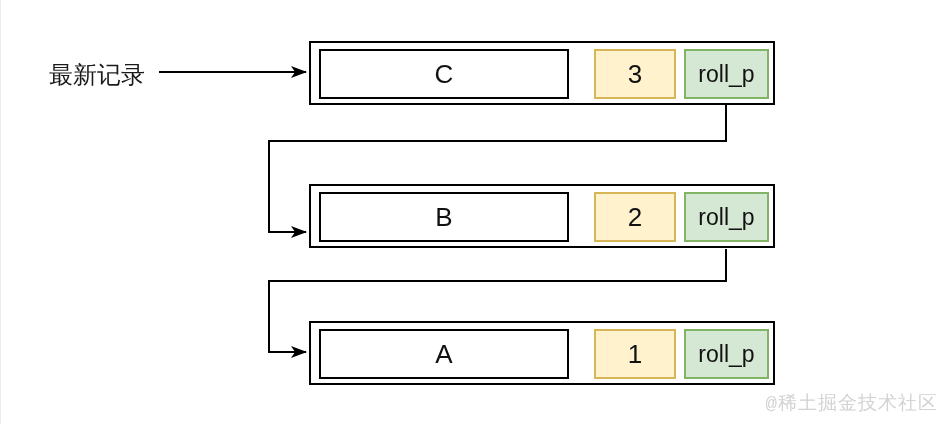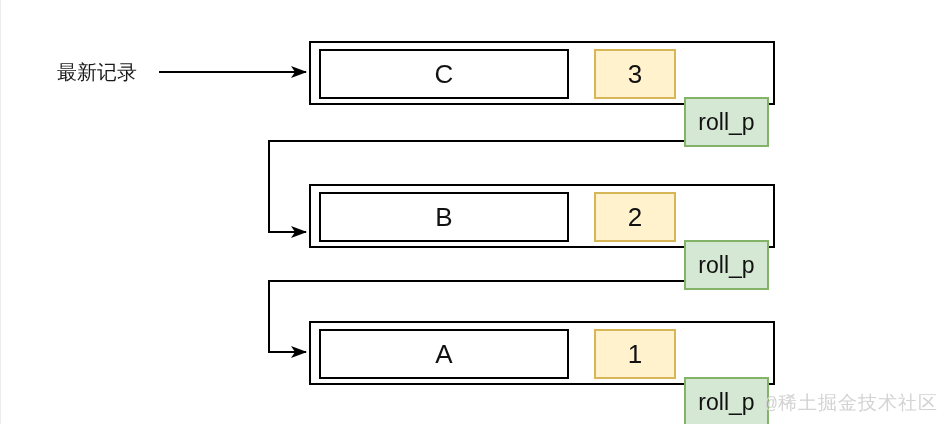--- a/index.html
+++ b/index.html
@@ -31,21 +31,21 @@
     stroke-width: 2;
   }
   .arrowhead { fill: var(--line_color, #000); }
 
   .latest-label {
     position: absolute;
     left: 44px;
     top: 59px;
     width: 104px;
     text-align: center;
-    font-size: 20px;
+    font-size: 24px;
     color: #1a1a1a;
     white-space: nowrap;
   }
 
   .record-row {
     position: absolute;
     left: 308px;
     width: 466px;
     height: 64px;
     border: 2px solid #000;
@@ -81,21 +81,20 @@
     font-size: 26px;
     color: #111;
   }
   .cell-pointer {
     left: 373px;
     width: 85px;
     background: var(--pointer_fill, #d5e8d4);
     border: 2px solid var(--pointer_border, #82b366);
     font-size: 23px;
     color: #111;
-    margin-top: 48px;
   }
 
   .watermark {
     position: absolute;
     right: 14px;
     bottom: 8px;
     font-size: 19px;
     letter-spacing: 1px;
     color: var(--watermark_color, #d3d3d3);
     white-space: nowrap;

